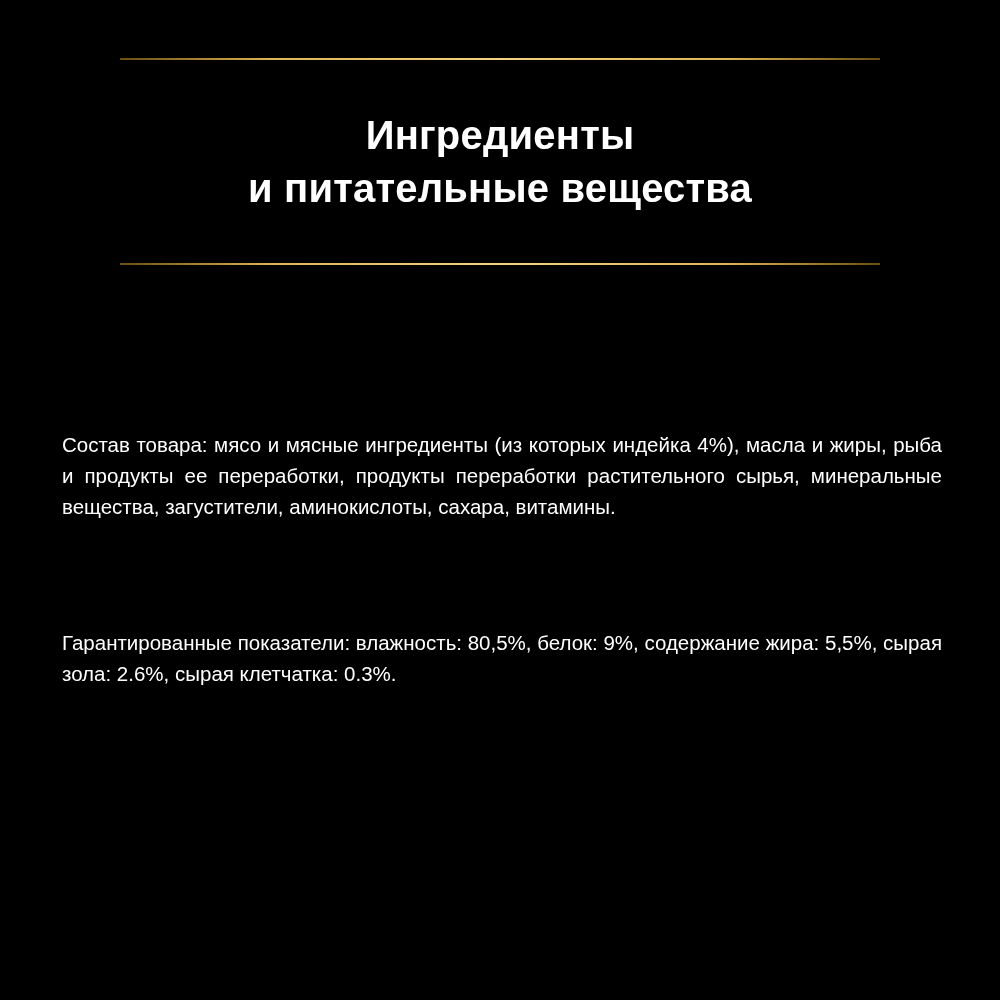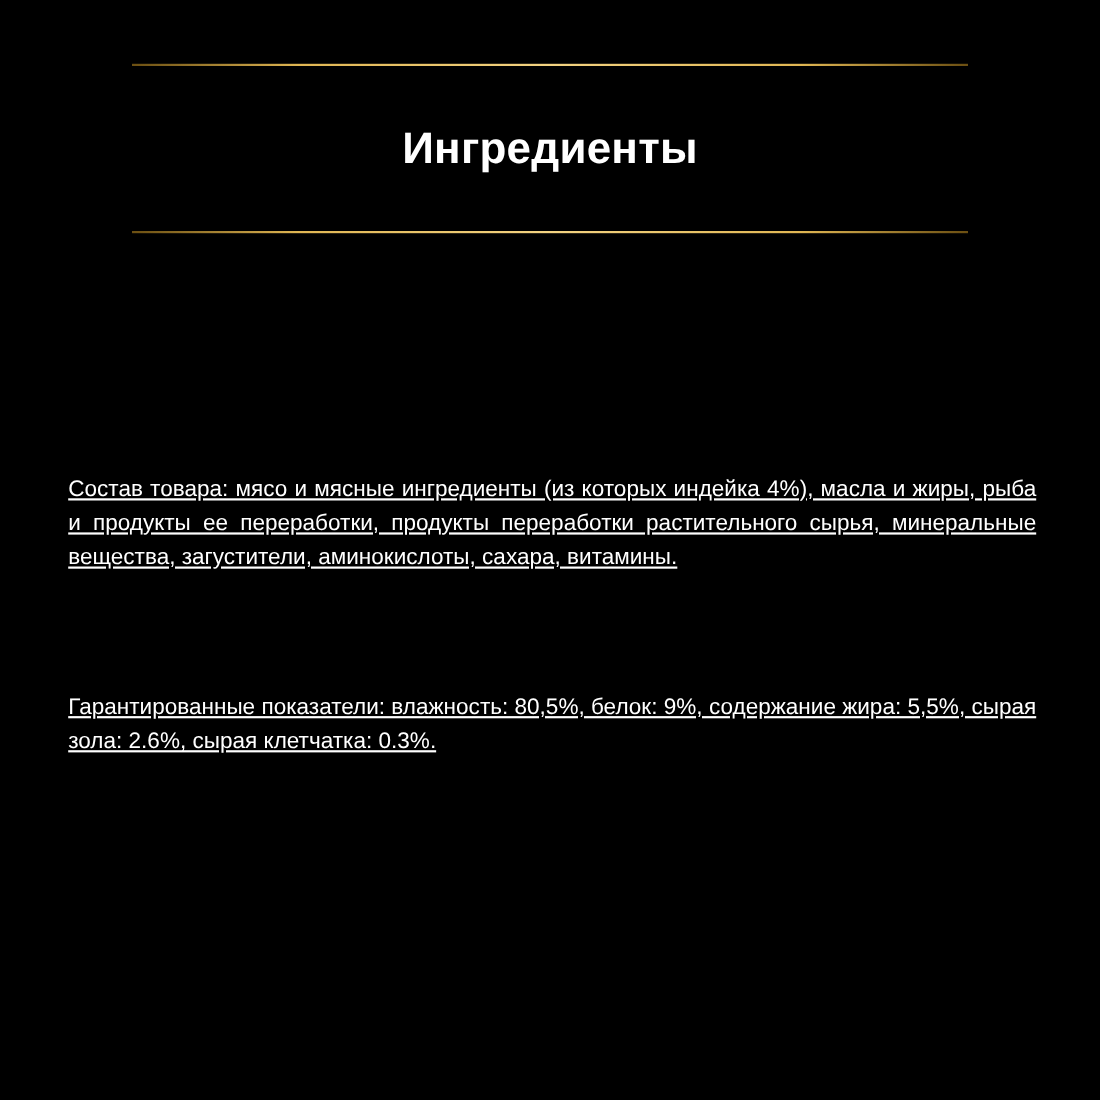--- a/index.html
+++ b/index.html
@@ -73,36 +73,36 @@
     left: 62px;
     top: 408px;
     width: 880px;
   }
   .para {
     font-size: 20.5px;
     line-height: 1.52;
     text-align: justify;
     text-justify: inter-word;
     color: #ffffff;
-    text-decoration: underline;
   }
   .para.p1 { margin-bottom: 105px; }
   .para.p2 { margin-bottom: 105px; }
   .para.p3 { margin-bottom: 0; }
   .para:last-child { text-align: justify; }
 </style>
 </head>
 <body>
 
 <div class="page">
 
   <div class="header">
     <div class="rule"></div>
     <h1 class="title">
       <span class="line">Ингредиенты</span>
+      <span class="line">и питательные вещества</span>
     </h1>
     <div class="rule"></div>
   </div>
 
 
   <div class="body">
     <p class="para p1">Состав товара: мясо и мясные ингредиенты (из которых индейка 4%), масла и жиры, рыба и продукты ее переработки, продукты переработки растительного сырья, минеральные вещества, загустители, аминокислоты, сахара, витамины.</p>
     <p class="para p3">Гарантированные показатели: влажность: 80,5%, белок: 9%, содержание жира: 5,5%, сырая зола: 2.6%, сырая клетчатка: 0.3%.</p>
   </div>
 

